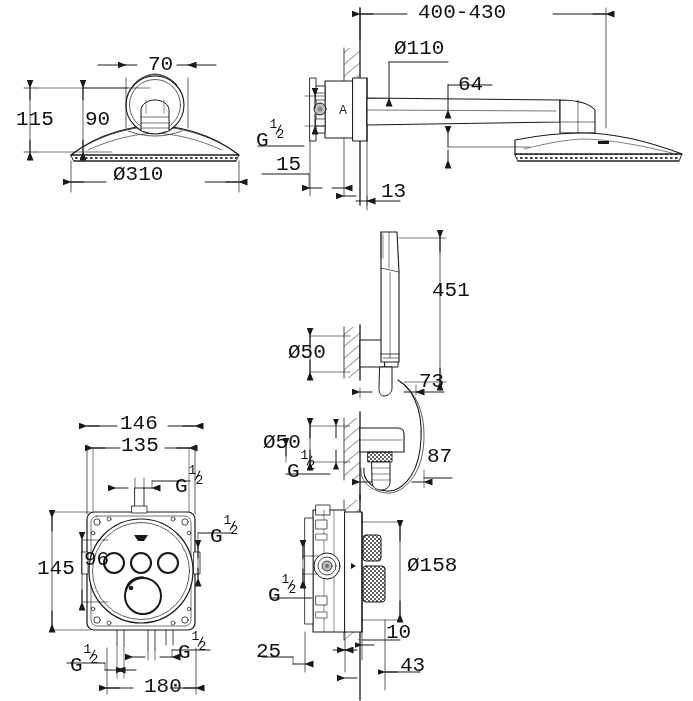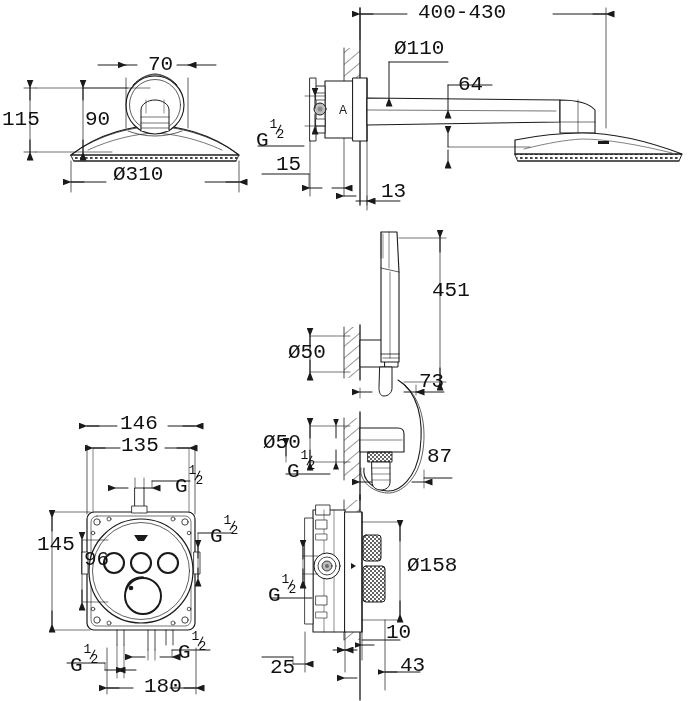--- a/index.html
+++ b/index.html
@@ -437,21 +437,21 @@
     <line x1="385" y1="620" x2="385" y2="690" stroke-width="0.7"></line>
     <line x1="345" y1="678" x2="357" y2="678" marker-start="url(#ah)"></line>
     <line x1="385" y1="672" x2="397" y2="672" marker-start="url(#ahs)"></line>
     <line x1="385" y1="672" x2="420" y2="672"></line>
   </g>
 
   </g>
 </svg>
 
 <div class="dimtext" style="left:148px;top:54px;">70</div>
-<div class="dimtext" style="left:2px;top:109px;">115</div>
+<div class="dimtext" style="left:16px;top:109px;">115</div>
 <div class="dimtext" style="left:48px;top:109px;margin-left:37px;">90</div>
 <div class="dimtext" style="left:113px;top:164px;">Ø310</div>
 
 <div class="dimtext" style="left:418px;top:2px;">400-430</div>
 <div class="dimtext" style="left:394px;top:38px;">Ø110</div>
 <div class="dimtext" style="left:458px;top:64px;margin-top:10px;">64</div>
 <div class="dimtext" style="left:256px;top:125px;"><span class="gtxt">G</span><span class="frac"><span class="num">1</span><span class="bar"></span><span class="den">2</span></span></div>
 <div class="dimtext" style="left:276px;top:154px;">15</div>
 <div class="dimtext" style="left:381px;top:181px;">13</div>
 
@@ -459,25 +459,25 @@
 <div class="dimtext" style="left:288px;top:342px;">Ø50</div>
 <div class="dimtext" style="left:419px;top:371px;">73</div>
 <div class="dimtext" style="left:263px;top:432px;">Ø50</div>
 <div class="dimtext" style="left:287px;top:456px;"><span class="gtxt">G</span><span class="frac"><span class="num">1</span><span class="bar"></span><span class="den">2</span></span></div>
 <div class="dimtext" style="left:427px;top:446px;">87</div>
 
 <div class="dimtext" style="left:120px;top:413px;">146</div>
 <div class="dimtext" style="left:121px;top:435px;">135</div>
 <div class="dimtext" style="left:175px;top:471px;"><span class="gtxt">G</span><span class="frac"><span class="num">1</span><span class="bar"></span><span class="den">2</span></span></div>
 <div class="dimtext" style="left:210px;top:521px;"><span class="gtxt">G</span><span class="frac"><span class="num">1</span><span class="bar"></span><span class="den">2</span></span></div>
-<div class="dimtext" style="left:37px;top:534px;">145</div>
+<div class="dimtext" style="left:37px;top:558px;">145</div>
 <div class="dimtext" style="left:84px;top:549px;">96</div>
 <div class="dimtext" style="left:178px;top:637px;"><span class="gtxt">G</span><span class="frac"><span class="num">1</span><span class="bar"></span><span class="den">2</span></span></div>
 <div class="dimtext" style="left:70px;top:650px;"><span class="gtxt">G</span><span class="frac"><span class="num">1</span><span class="bar"></span><span class="den">2</span></span></div>
 <div class="dimtext" style="left:144px;top:676px;">180</div>
 
 <div class="dimtext" style="left:407px;top:555px;text-align:center;">Ø158</div>
 <div class="dimtext" style="left:268px;top:580px;"><span class="gtxt">G</span><span class="frac"><span class="num">1</span><span class="bar"></span><span class="den">2</span></span></div>
-<div class="dimtext" style="left:270px;top:641px;margin-top:16px;">25</div>
+<div class="dimtext" style="left:256px;top:641px;">25</div>
 <div class="dimtext" style="left:386px;top:622px;">10</div>
 <div class="dimtext" style="left:400px;top:655px;">43</div>
 
 </div>
 
 </body></html>

